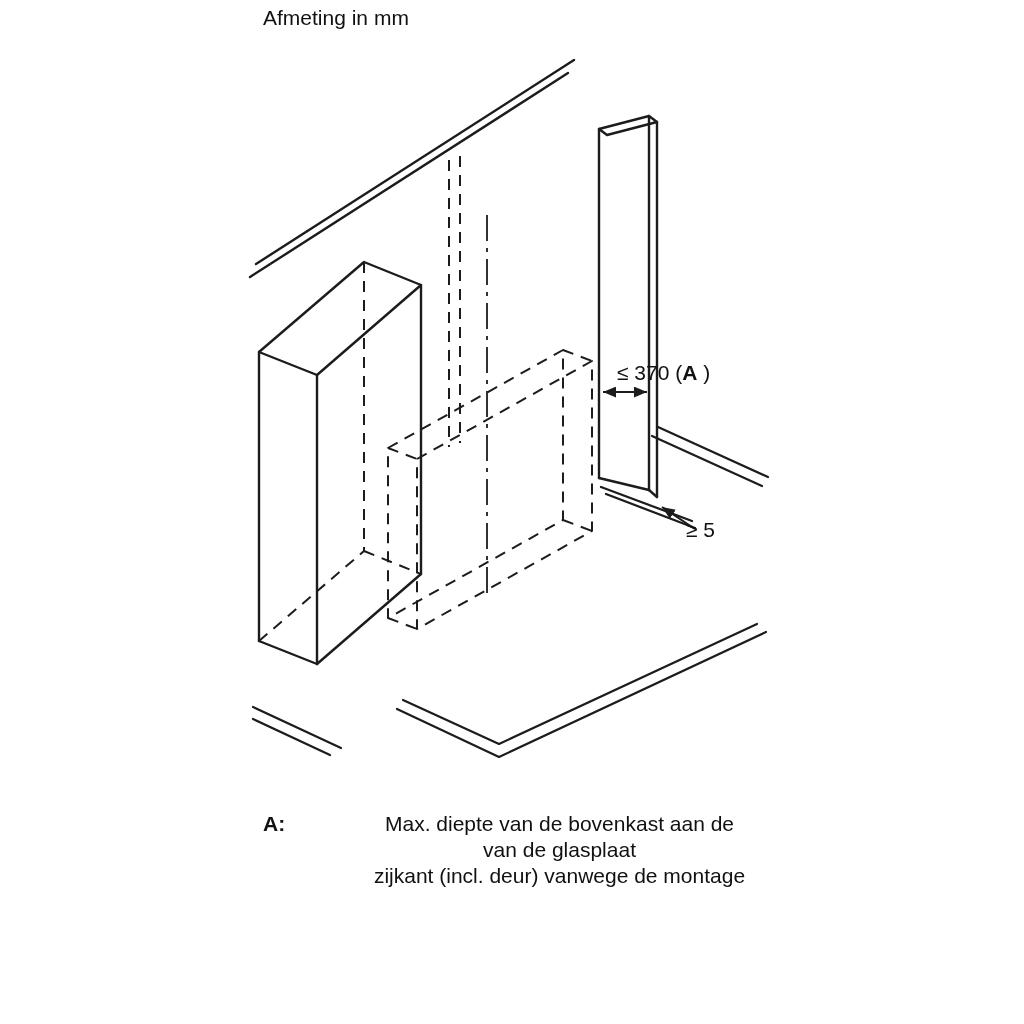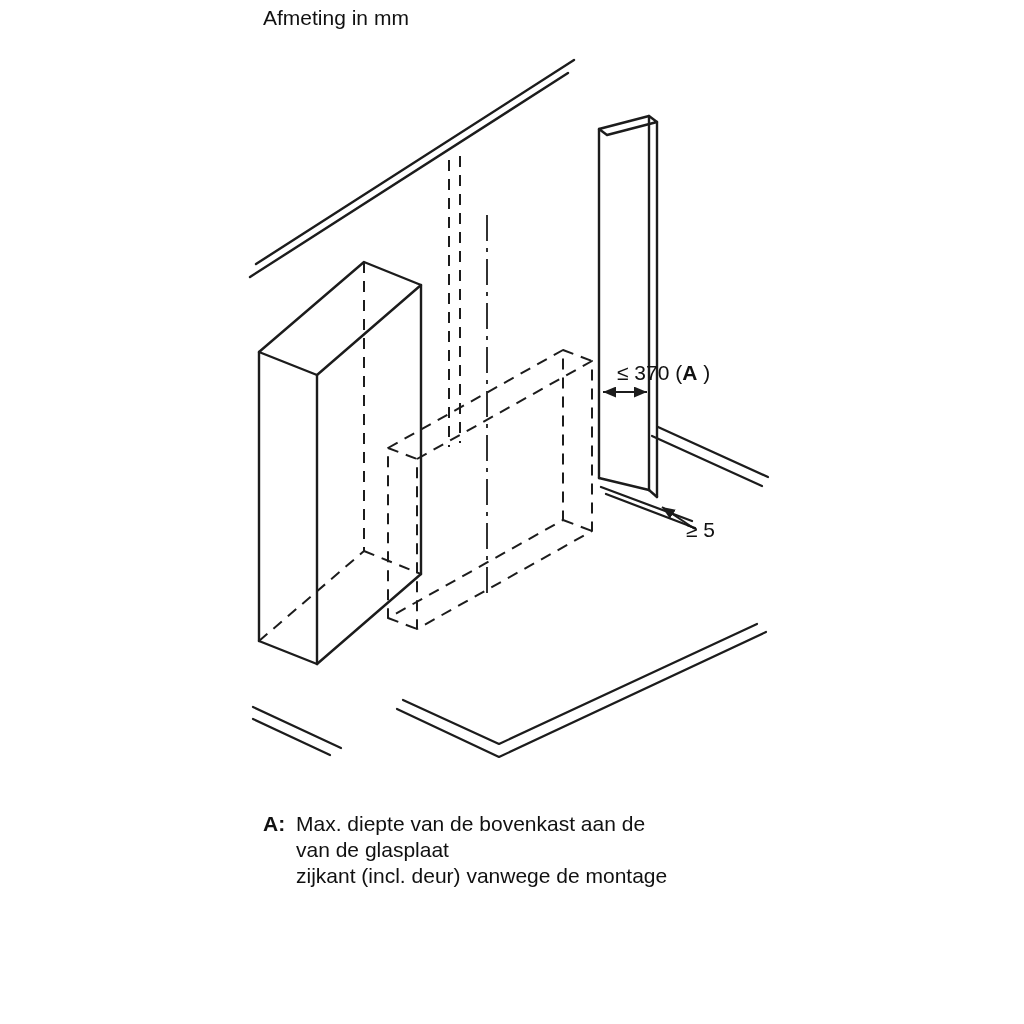--- a/index.html
+++ b/index.html
@@ -37,21 +37,21 @@
     width: 560px;
   }
   .note-row { display: flex; align-items: flex-start; }
   .note-row-2 { margin-top: 26px; }
   .note-label {
     flex: 0 0 33px;
     font-weight: 700;
     font-size: 21px;
     line-height: 26px;
   }
-  .note-body { flex: 1 1 auto; }
+  .note-body { flex: 1 1 auto; text-align: center; }
   .note-line {
     font-size: 21px;
     line-height: 26px;
     white-space: nowrap;
   }
 </style>
 </head>
 <body>
 
 <div class="page">

